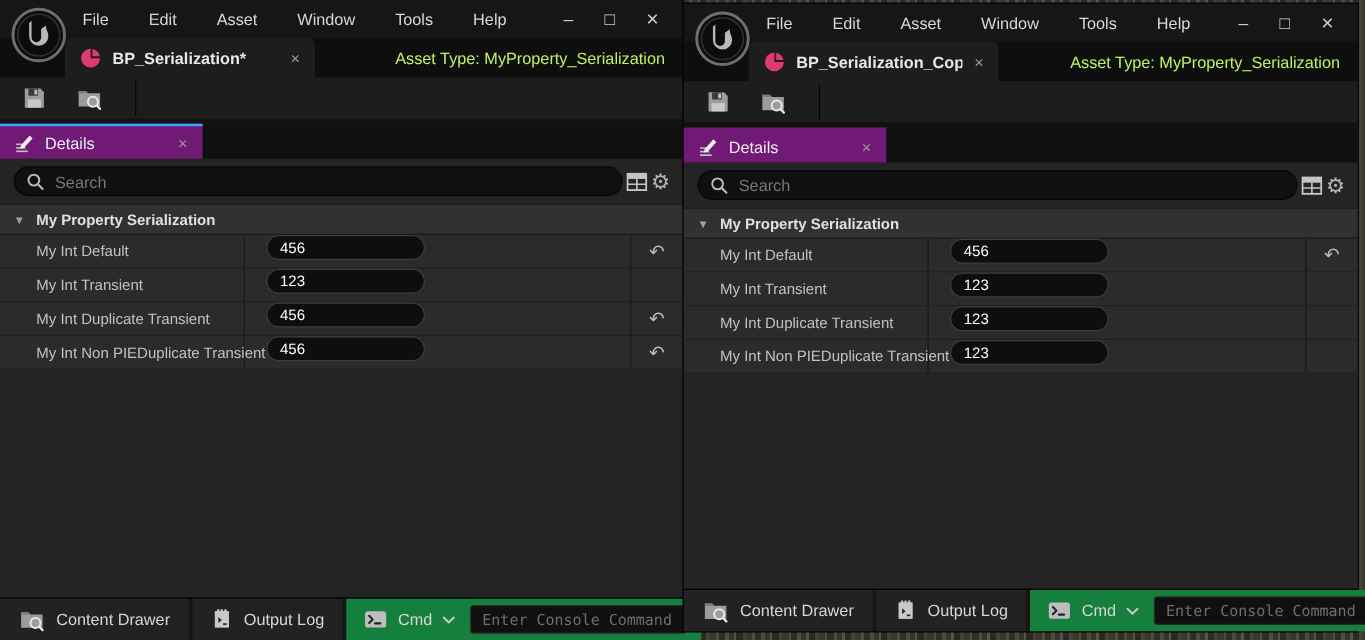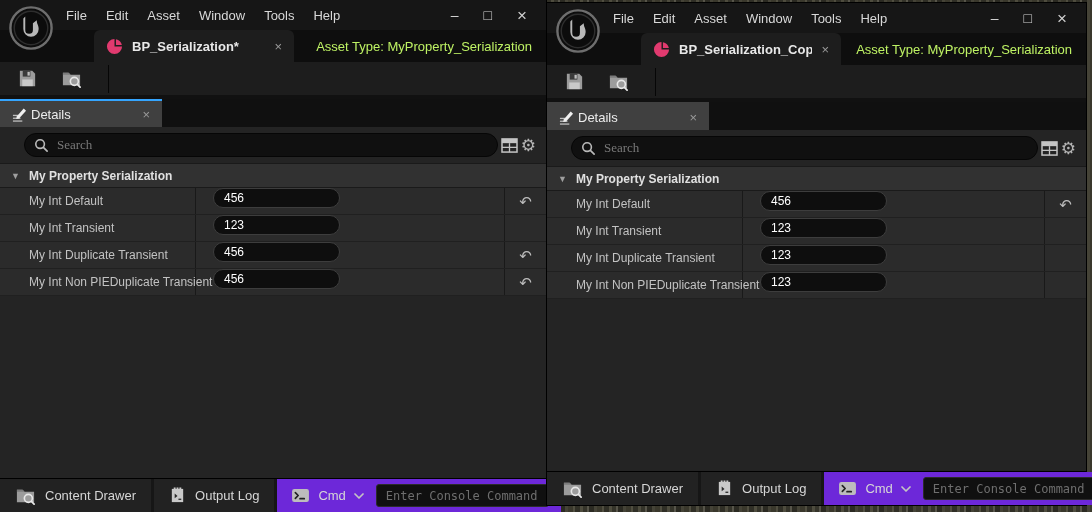--- a/index.html
+++ b/index.html
@@ -13,65 +13,65 @@
         #2b2a22 9px 14px, #454337 14px 17px, #3a382c 17px 22px,
         #504e40 22px 24px, #302f26 24px 29px);
   }
   .window { position:absolute; background:#1b1b1b; display:flex; flex-direction:column; box-shadow:0 0 0 1px #000; }
   #win0 { left:0; top:0; width:546px; height:512px; }
   #win1 { left:547px; top:3px; width:539px; height:502px; }
 
   
   .titlebar { height:30px; background:#161616; display:flex; align-items:center; flex:0 0 auto; position:relative; }
   .logo { position:absolute; left:8px; top:5px; width:46px; height:46px; z-index:5; }
-  .menus { margin-left:66px; display:flex; gap:19px; }
+  .menus { margin-left:66px; display:flex; gap:32px; }
   .menu { color:#d8d8d8; font-size:13px; cursor:default; }
   .wincontrols { margin-left:auto; display:flex; gap:25px; padding-right:19px; align-items:center; }
   .wc { color:#cfcfcf; font-size:14px; line-height:1; cursor:default; }
   .wc.close { font-size:17px; }
 
   
   .tabrow { height:32px; background:#0e0e0e; display:flex; align-items:stretch; flex:0 0 auto; }
-  .asset-tab { margin-left:94px; width:200px; background:#1d1d1d; display:flex; align-items:center; padding:0 12px; gap:9px; border-radius:6px 6px 0 0; }
+  .asset-tab { margin-left:52px; width:200px; background:#1d1d1d; display:flex; align-items:center; padding:0 12px; gap:9px; border-radius:6px 6px 0 0; }
   .asset-icon { width:17px; height:17px; flex:0 0 auto; }
   .asset-tab-label { flex:1; color:#e8e8e8; font-size:13px; font-weight:600; white-space:nowrap; overflow:hidden; }
   .tab-close { color:#9a9a9a; font-size:13px; line-height:1; }
   .asset-type { margin-left:auto; align-self:center; padding-right:14px; color:#bef264; font-size:13px; white-space:nowrap; }
 
   
   .toolbar { height:37px; background:#1d1d1d; border-bottom:4px solid #111; display:flex; align-items:center; padding-left:16px; gap:22px; flex:0 0 auto; }
   .tbtn { width:22px; height:22px; display:flex; align-items:center; justify-content:center; }
   .tb-sep { width:1px; height:28px; background:#060606; margin-left:4px; }
 
   
   .details { flex:1; background:#242424; display:flex; flex-direction:column; min-height:0; }
   .dtab-bar { height:28px; background:#101010; display:flex; flex:0 0 auto; }
-  .dtab { display:flex; align-items:center; gap:4px; padding:4px 12px; width:162px; background:#404040; border-top:2px solid transparent; }
+  .dtab { display:flex; align-items:center; gap:9px; padding:4px 12px; width:162px; background:#701a75; border-top:2px solid transparent; }
   .focused .dtab { border-top:2px solid #35a5ff; }
   .dtab-label { color:#ececec; font-size:13px; flex:1; }
-  .search-row { height:36px; display:flex; align-items:center; padding:0 10px 0 24px; gap:3px; flex:0 0 auto;font-family:Liberation Serif, serif; }
+  .search-row { height:36px; display:flex; align-items:center; padding:0 10px 0 11px; gap:3px; flex:0 0 auto; }
   .search-pill { flex:1; height:24px; background:#101010; border:1px solid #060606; border-radius:13px; display:flex; align-items:center; padding:0 9px; gap:8px; }
   .search-pill input { flex:1; background:none; border:none; outline:none; color:#ddd; font-size:13px; font-family:inherit; }
   .search-pill input::placeholder { color:#787878; }
   .gear { color:#b5b5b5; font-size:17px; line-height:1; }
   .category { height:25px; background:#313131; border-top:1px solid #1a1a1a; border-bottom:1px solid #1a1a1a; display:flex; align-items:center; gap:9px; padding-left:11px; flex:0 0 auto; }
   .cat-caret { color:#9f9f9f; font-size:9px; }
   .cat-label { color:#e0e0e0; font-size:12px; font-weight:bold; }
   .prow { height:27px; display:flex; background:#2b2b2b; border-bottom:1px solid #202020; align-items:stretch; flex:0 0 auto; }
   .pname { width:196px; border-right:1px solid #191919; display:flex; align-items:center; padding-left:29px; color:#c2c2c2; font-size:12px; white-space:nowrap; }
   .pval { flex:1; display:flex; padding-left:17px; }
   .valbox { width:127px; height:20px; background:#0e0e0e; border:1px solid #3d3d3d; border-radius:10px; color:#fff; font-size:12px; padding:0 10px; font-family:inherit; outline:none; }
   .preset { width:42px; border-left:1px solid #191919; display:flex; align-items:center; justify-content:center; }
   .reset { color:#bdbdbd; font-size:15px; line-height:1; cursor:default; }
   .filler { flex:1; background:#242424; }
 
   
   .statusbar { height:34px; background:#161616; border-top:1px solid #000; display:flex; align-items:stretch; gap:3px; flex:0 0 auto; }
   .sbtn { background:#222; display:flex; align-items:center; gap:9px; padding:0 15px; color:#d6d6d6; font-size:13px; white-space:nowrap; }
-  .cmdwrap { background:#6d28d9; display:flex; align-items:center; gap:8px; padding:0 12px 0 14px; flex:1; }
+  .cmdwrap { background:#15803d; display:flex; align-items:center; gap:8px; padding:0 12px 0 14px; flex:1; }
   .cmd-label { color:#d6d6d6; font-size:13px; }
   .console { flex:1; height:23px; background:#101010; border:1px solid #2b2b2b; border-radius:3px; color:#d0d0d0; font-family:"DejaVu Sans Mono", monospace; font-size:12px; padding:0 9px; outline:none; margin-left:4px; }
   .console::placeholder { color:#6e6e6e; }
   .icon { display:inline-flex; }
 </style>
 </head>
 <body>
 
 <div id="stage">
     <div class="window focused" id="win0">

